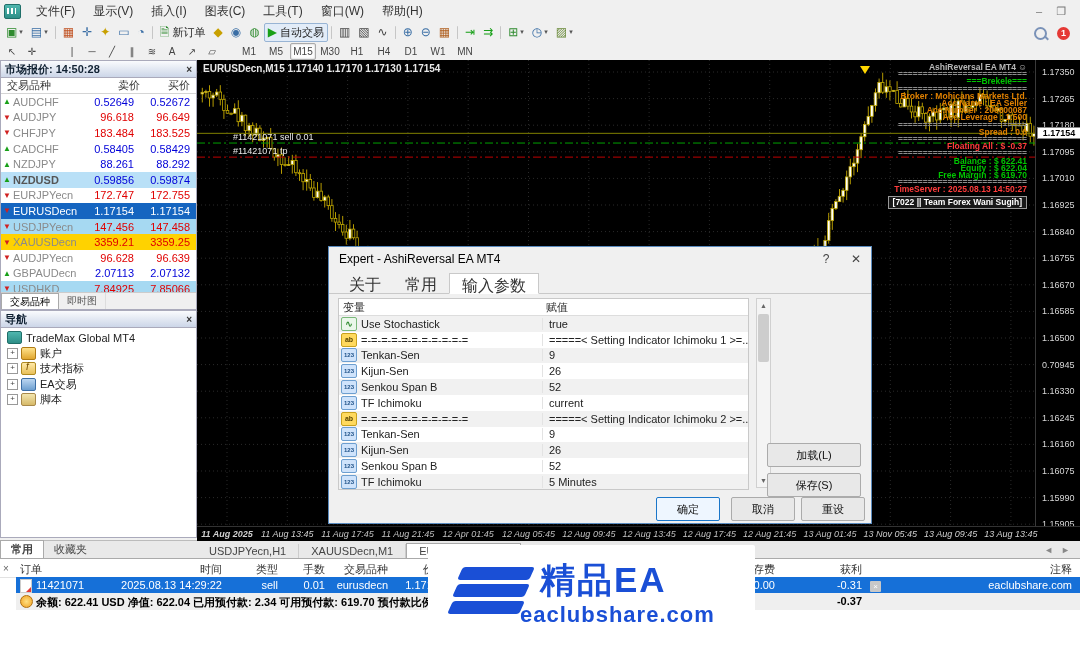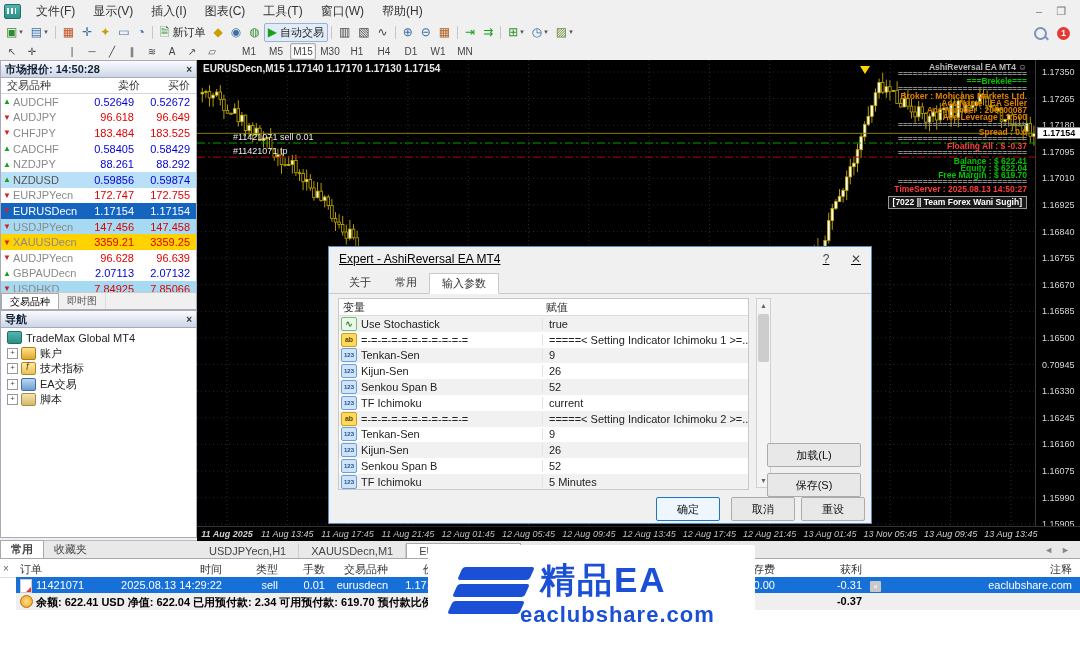--- a/index.html
+++ b/index.html
@@ -51,21 +51,21 @@
   .mw-row{display:flex;height:15.6px;align-items:center;font-size:11px;}
   .mw-sym{flex:0 0 78px;display:flex;align-items:center;color:#8a8a8a;overflow:hidden;white-space:nowrap;}
   .mw-arrow{width:12px;text-align:center;font-size:8px;}
   .mw-row[data-trend="up"] .mw-arrow::before{content:"▲";color:#18a018;}
   .mw-row[data-trend="down"] .mw-arrow::before{content:"▼";color:#d02020;}
   .mw-bid,.mw-ask{flex:0 0 55px;text-align:right;}
   .mw-ask{flex:1;padding-right:6px;}
   .mw-row[data-tone="red"] .mw-bid,.mw-row[data-tone="red"] .mw-ask{color:#e00000;}
   .mw-row[data-tone="blue"] .mw-bid,.mw-row[data-tone="blue"] .mw-ask{color:#0000d8;}
   .mw-row[data-hl="sel-light"]{background:#b9e0f7;}
-  .mw-row[data-hl="sel-light"] .mw-sym{color:#555;}
+  .mw-row[data-hl="sel-light"] .mw-sym{color:#555;font-weight:bold;}
   .mw-row[data-hl="sel-dark"]{background:#1565c0;}
   .mw-row[data-hl="sel-dark"] .mw-sym,
   .mw-row[data-hl="sel-dark"] .mw-bid,.mw-row[data-hl="sel-dark"] .mw-ask{color:#fff;}
   .mw-row[data-hl="cyan"]{background:#a6d9f2;}
   .mw-row[data-hl="gold"]{background:#ffd200;}
   .mini-tabs{position:absolute;left:0;bottom:0;width:100%;height:16px;background:#f0f0f0;
     display:flex;border-top:1px solid #ccc;}
   .mini-tab{padding:1px 8px;font-size:10px;color:#555;border-right:1px solid #ddd;display:flex;align-items:center;}
   .mini-tab[data-active="true"]{background:#fff;border:1px solid #aaa;border-bottom:none;color:#000;}
   #navigator{left:0;top:310px;width:197px;height:228px;}
@@ -117,24 +117,24 @@
   .doc-ico::after{content:"";position:absolute;right:0;bottom:0;border-left:5px solid transparent;border-bottom:5px solid #e53935;}
   .t-sum{position:absolute;left:16px;top:34px;width:1064px;height:17px;background:#efefef;color:#000;font-weight:bold;}
   .sum-ico{position:absolute;left:4px;top:2px;width:11px;height:11px;border-radius:50%;
     background:radial-gradient(#ffe082,#f0a020);border:1px solid #b07010;}
   .t-x{display:inline-block;width:11px;height:11px;background:#c8c8c8;color:#fff;font-size:8px;line-height:11px;
     text-align:center;margin-left:4px;border-radius:1px;}
   .r{text-align:right;transform:translateX(-100%);}
   
   #dialog{position:absolute;left:328px;top:246px;width:542px;height:276px;background:#f0f0f0;
     border:1px solid #5a8bbf;box-shadow:0 3px 14px rgba(0,0,0,.45);z-index:5;}
-  .dlg-title{height:24px;display:flex;align-items:center;padding-left:10px;font-size:12px;color:#000;text-decoration:underline;}
+  .dlg-title{height:24px;display:flex;align-items:center;padding-left:10px;font-size:12px;color:#000;}
   .dlg-btn{width:30px;text-align:center;color:#444;font-size:12px;}
   .dlg-tabs{display:flex;padding:2px 8px 0;border-bottom:1px solid #c9c9c9;height:20px;}
-  .dlg-tab{padding:2px 12px;font-size:11px;color:#333;}
+  .dlg-tab{padding:2px 12px;font-size:16px;color:#333;}
   .dlg-tab[data-active="true"]{background:#fff;border:1px solid #c9c9c9;border-bottom:1px solid #fff;margin-bottom:-1px;}
   .param-table{position:absolute;left:9px;top:51px;width:409px;height:190px;background:#fff;border:1px solid #c9c9c9;overflow:hidden;}
   .pt-head{display:flex;height:16px;border-bottom:1px solid #ddd;align-items:center;font-size:11px;color:#333;}
   .pt-head span:first-child{flex:0 0 203px;padding-left:4px;}
   .p-row{display:flex;height:15.8px;align-items:center;font-size:11px;}
   .p-row:nth-child(odd){background:#f1f1f1;}
   .p-ico{width:14px;height:12px;margin:0 4px 0 2px;border-radius:2px;font-size:6px;font-weight:bold;
     display:flex;align-items:center;justify-content:center;flex:none;}
   .p-row[data-icon="bool"] .p-ico{background:#eaf7ea;border:1px solid #7ab97a;color:#2e8b2e;}
   .p-row[data-icon="bool"] .p-ico::before{content:"∿";font-size:9px;}
@@ -1107,21 +1107,21 @@
       <span class="pa-tick" style="top: 406px;">1.16075</span>
       <span class="pa-tick" style="top: 432.6px;">1.15990</span>
       <span class="pa-tick" style="top: 459.2px;">1.15905</span>
       <span class="pa-cur" style="top: 67.3365px;">1.17154</span>
     </div>
   <div id="time-axis">
       <span class="ta-tick" style="left: 30px; font-weight: bold;">11 Aug 2025</span>
       <span class="ta-tick" style="left: 90.3px;">11 Aug 13:45</span>
       <span class="ta-tick" style="left: 150.6px;">11 Aug 17:45</span>
       <span class="ta-tick" style="left: 210.9px;">11 Aug 21:45</span>
-      <span class="ta-tick" style="left: 271.2px;">12 Aug 01:45</span>
+      <span class="ta-tick" style="left: 271.2px;">12 Apr 01:45</span>
       <span class="ta-tick" style="left: 331.5px;">12 Aug 05:45</span>
       <span class="ta-tick" style="left: 391.8px;">12 Aug 09:45</span>
       <span class="ta-tick" style="left: 452.1px;">12 Aug 13:45</span>
       <span class="ta-tick" style="left: 512.4px;">12 Aug 17:45</span>
       <span class="ta-tick" style="left: 572.7px;">12 Aug 21:45</span>
       <span class="ta-tick" style="left: 633px;">13 Aug 01:45</span>
       <span class="ta-tick" style="left: 693.3px;">13 Nov 05:45</span>
       <span class="ta-tick" style="left: 753.6px;">13 Aug 09:45</span>
       <span class="ta-tick" style="left: 813.9px;">13 Aug 13:45</span>
     </div>

